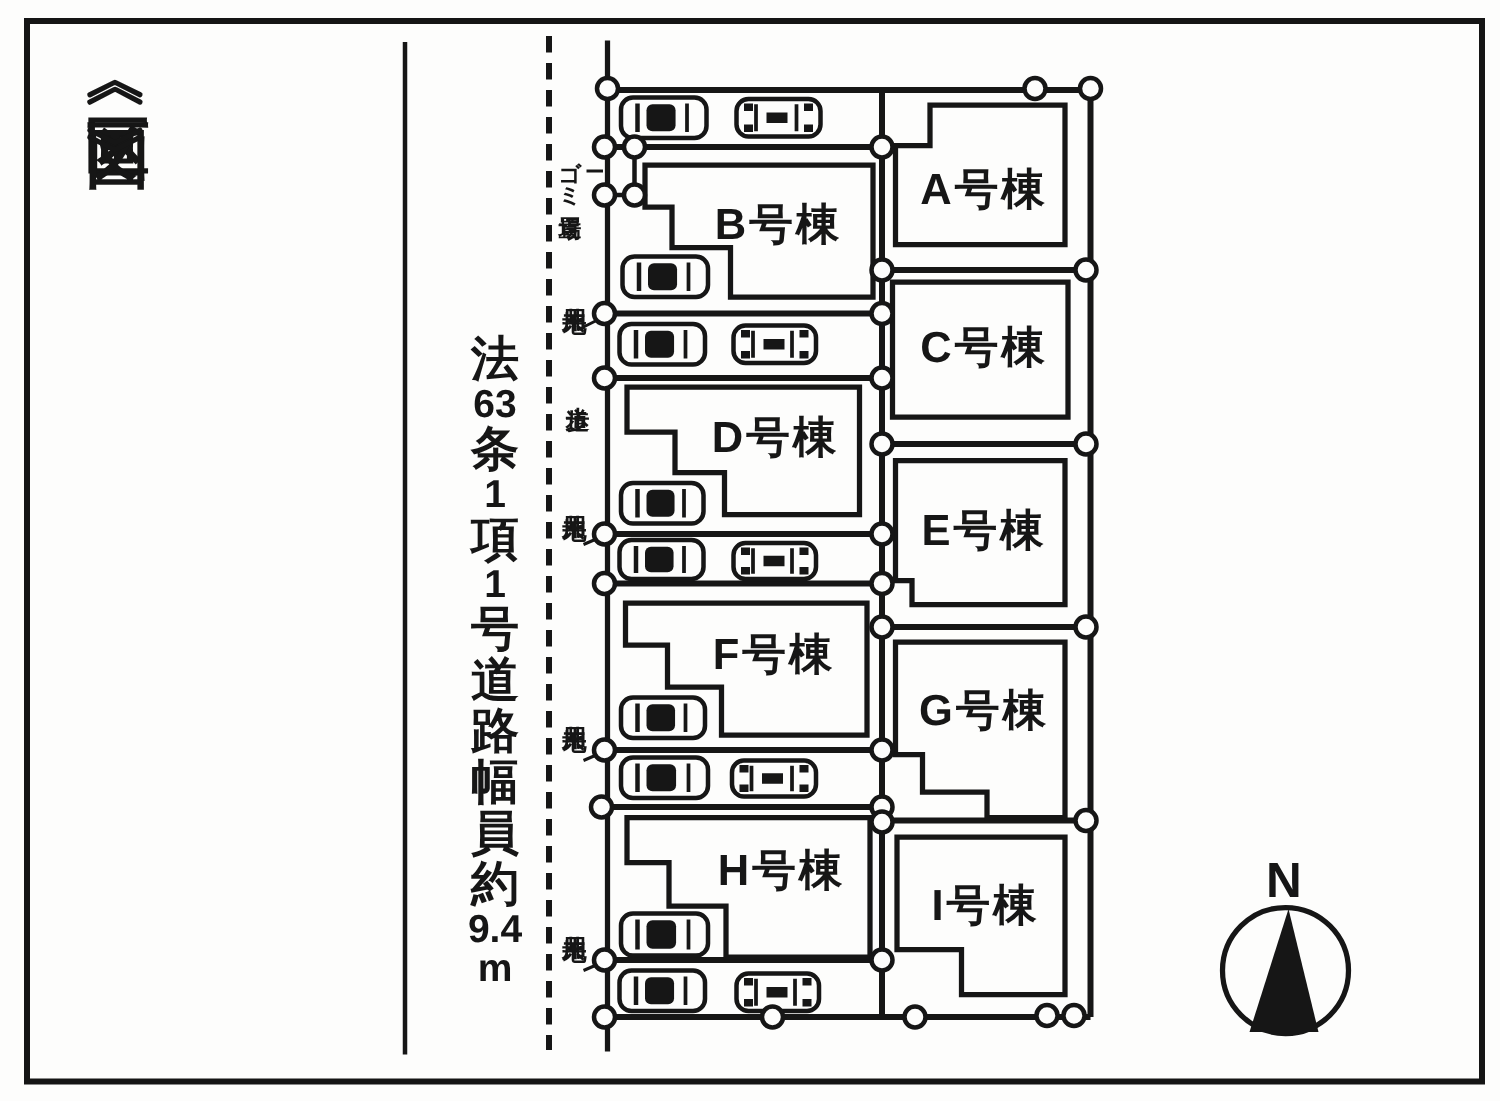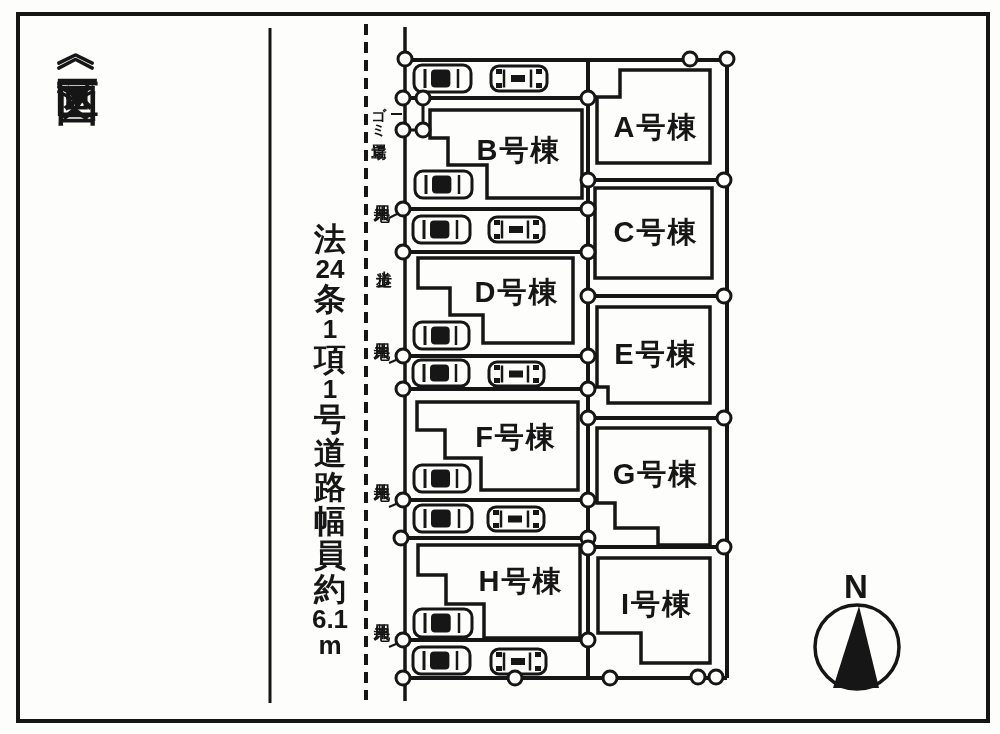--- a/index.html
+++ b/index.html
@@ -35,32 +35,32 @@
 </head>
 <body>
 
 <div class="canvas">
   <div class="frame"></div>
 
   <div class="vtitle">《区画図》</div>
 
   <div class="roadcol">
       <div class="cjk">法</div>
-      <div class="num">24</div>
+      <div class="num">63</div>
       <div class="cjk">条</div>
       <div class="num">1</div>
       <div class="cjk">項</div>
       <div class="num">1</div>
       <div class="cjk">号</div>
       <div class="cjk">道</div>
       <div class="cjk">路</div>
       <div class="cjk">幅</div>
       <div class="cjk">員</div>
       <div class="cjk">約</div>
-      <div class="num">6.1</div>
+      <div class="num">9.4</div>
       <div class="num">m</div>
     </div>
 
   <svg id="site-svg" width="1000" height="734" viewBox="0 0 1000 734" style="position:absolute;left:0;top:0;">
     <g id="g-lines">
         <path d="M270 28 V703" fill="none" stroke="#161616" stroke-width="3"></path>
         <path d="M366 24 V700" fill="none" stroke="#161616" stroke-width="4" stroke-dasharray="11 7"></path>
         <path d="M405 27 V701" fill="none" stroke="#161616" stroke-width="3.5"></path>
         <path d="M403 60 H727" fill="none" stroke="#161616" stroke-width="4"></path>
         <path d="M727 60 V678" fill="none" stroke="#161616" stroke-width="4"></path>

